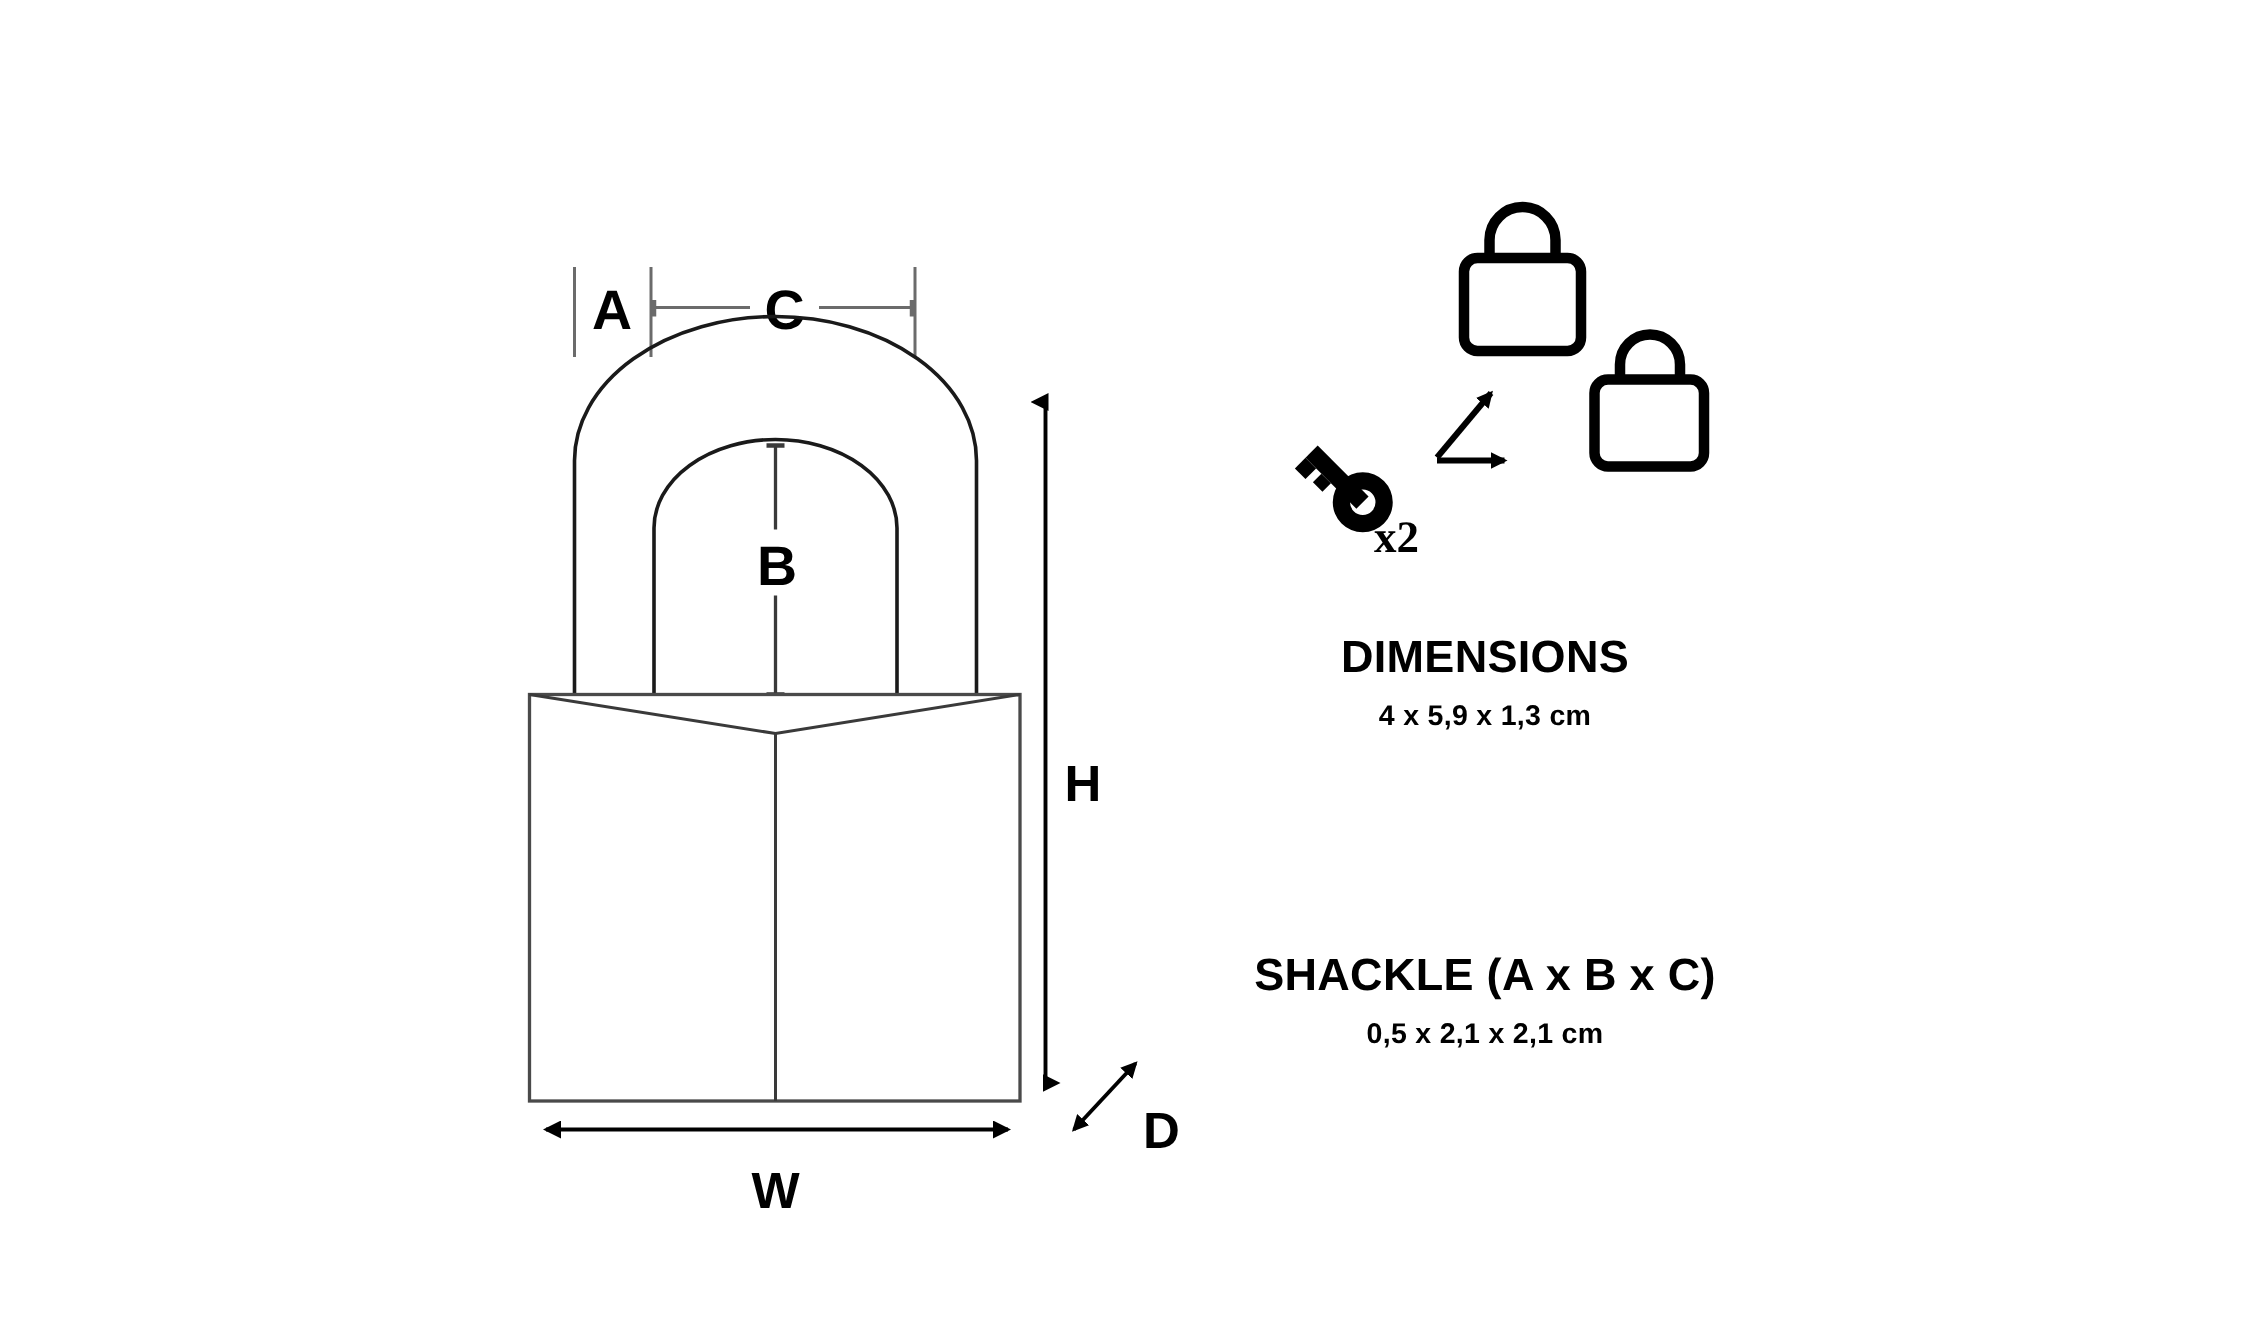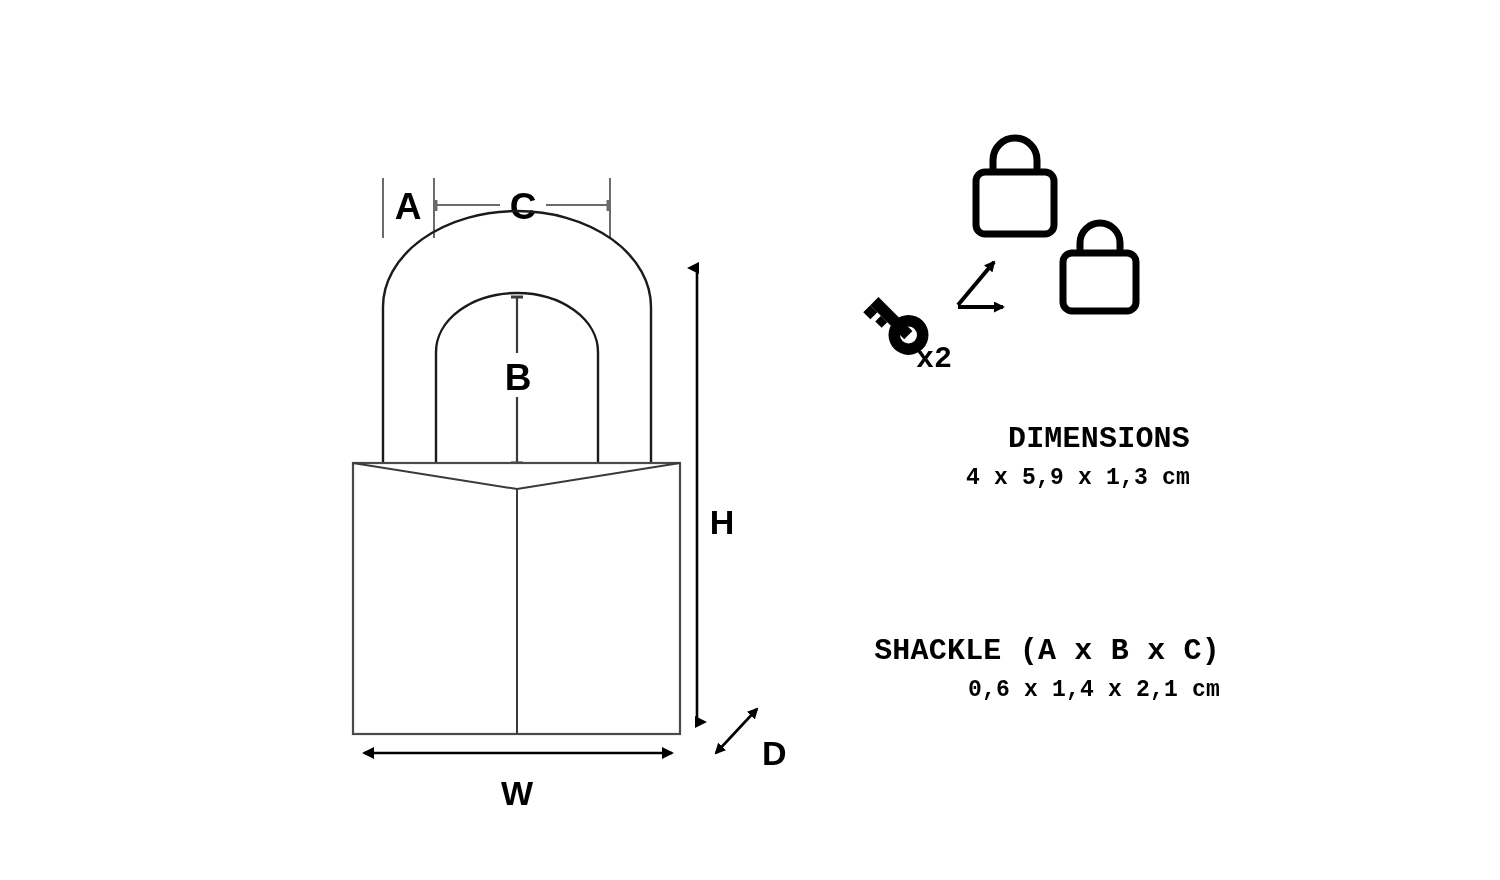--- a/index.html
+++ b/index.html
@@ -20,53 +20,53 @@
     position: absolute;
     left: 0;
     top: 0;
     width: 1500px;
     height: 880px;
   }
   svg { display: block; }
 
   .spec-block {
     position: absolute;
-    text-align: right;
-    font-family: Liberation Mono, monospace;
+    text-align: center;
+    font-family: Liberation Sans, sans-serif;
     font-weight: bold;
     color: #000000;
     white-space: nowrap;
   }
   #dimensions-spec {
     left: 790px;
     top: 420px;
     width: 400px;
   }
   #shackle-spec {
     left: 760px;
     top: 632px;
     width: 460px;
   }
   .spec-heading {
     font-size: 30px;
     line-height: 38px;
     letter-spacing: 0.2px;
   }
   .spec-value {
-    font-size: 23px;
+    font-size: 19px;
     line-height: 40px;
     letter-spacing: 0.2px;
   }
   .x2-label {
     position: absolute;
     left: 916px;
     top: 344px;
     font-size: 30px;
     font-weight: bold;
-    font-family: Liberation Mono, monospace;
+    font-family: Liberation Serif, serif;
     line-height: 1;
   }
   .dim-letter {
     font-family: "Liberation Sans", sans-serif;
     font-weight: bold;
     fill: #000000;
   }
 </style>
 </head>
 <body>
@@ -158,16 +158,16 @@
 
   <div class="x2-label">x2</div>
 
   <div class="spec-block" id="dimensions-spec">
     <div class="spec-heading">DIMENSIONS</div>
     <div class="spec-value">4 x 5,9 x 1,3 cm</div>
   </div>
 
   <div class="spec-block" id="shackle-spec">
     <div class="spec-heading">SHACKLE (A x B x C)</div>
-    <div class="spec-value">0,6 x 1,4 x 2,1 cm</div>
+    <div class="spec-value">0,5 x 2,1 x 2,1 cm</div>
   </div>
 
 </div>
 
 </body></html>

